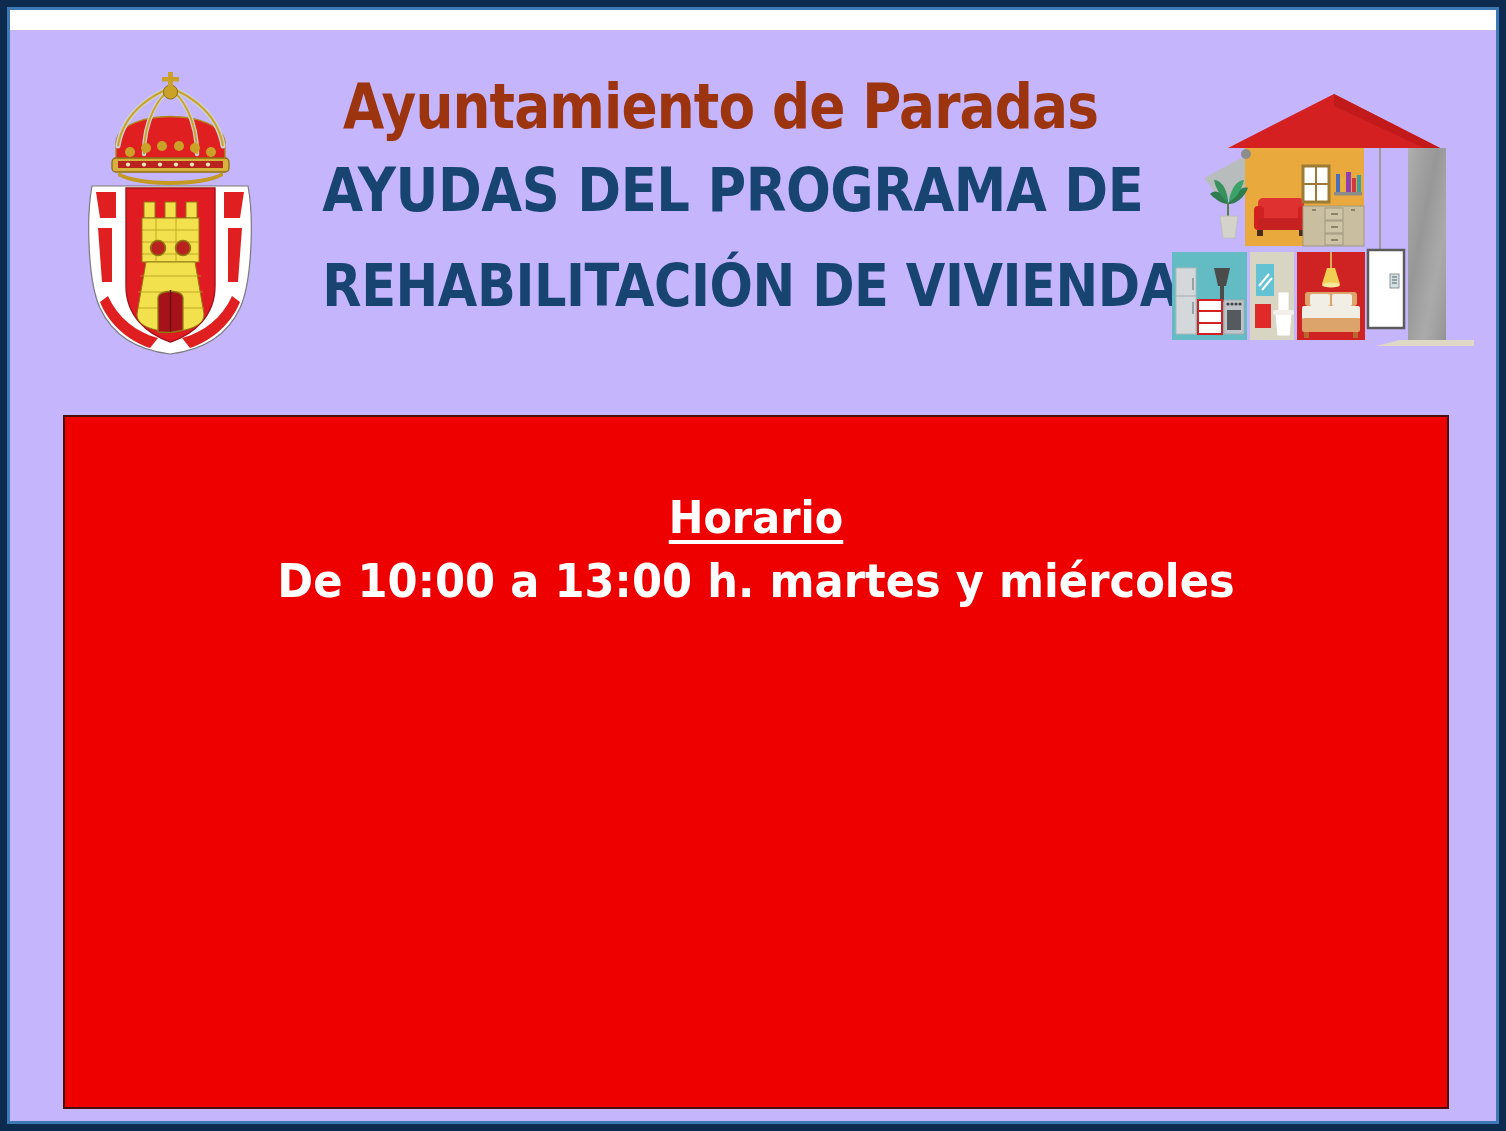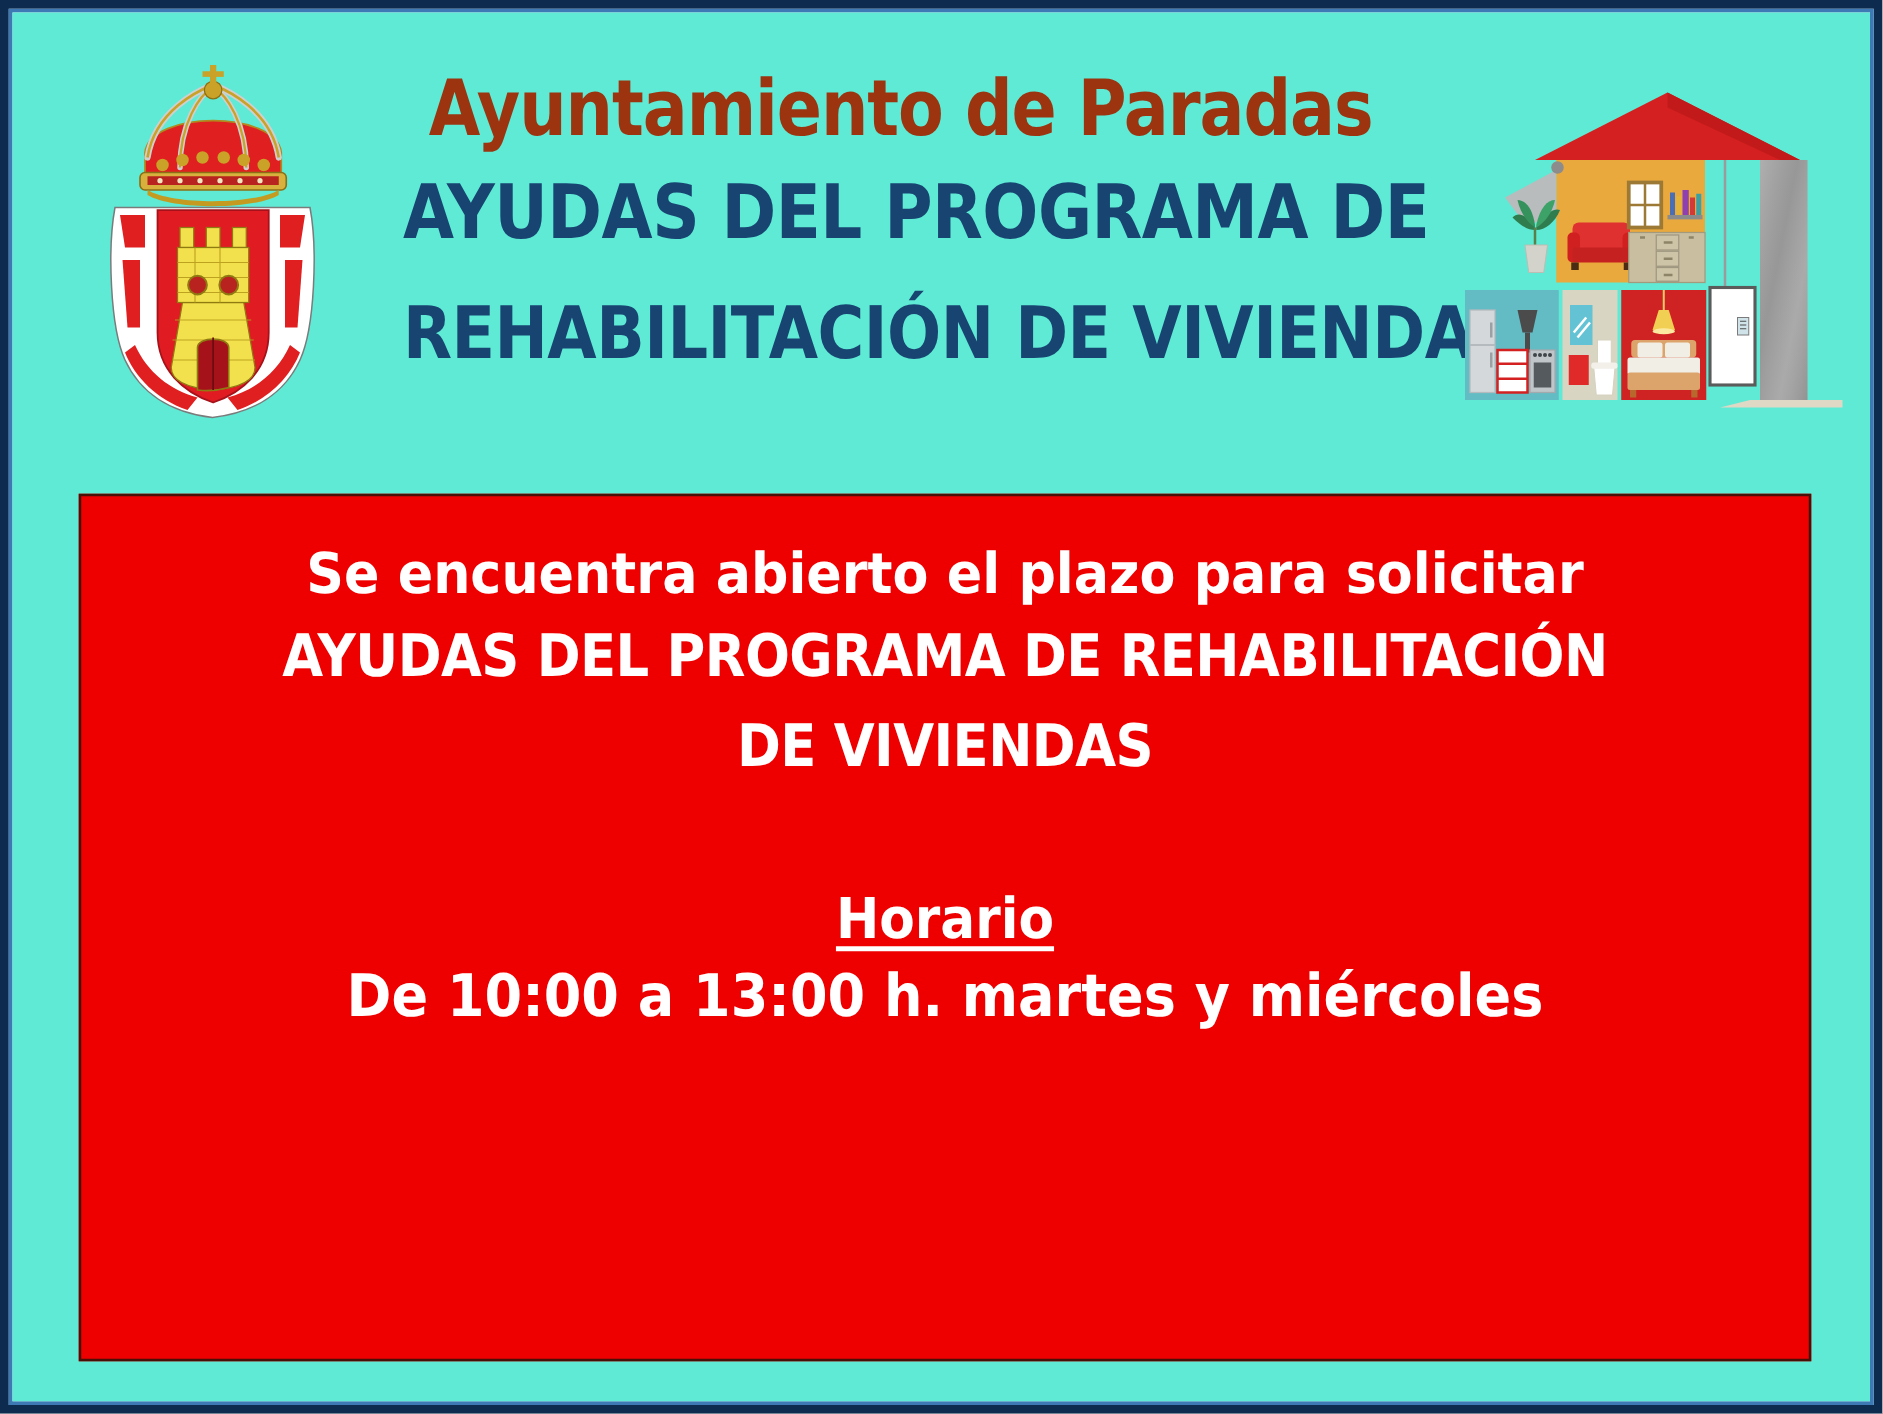--- a/index.html
+++ b/index.html
@@ -25,21 +25,22 @@
   }
   #poster-inner-rule {
     position: absolute;
     inset: 0px;
     border: 3px solid #3d79b5;
     pointer-events: none;
   }
   #poster-body {
     position: absolute;
     inset: 3px;
-    background: #5eead4;
+    background: #c4b5fd;
+    margin-top: 20px;
   }
 
   
   #header {
     position: absolute;
     left: 0; top: 0;
     width: 100%;
     height: 368px;
   }
 
@@ -378,25 +379,20 @@
           <rect x="140" y="228" width="58" height="14" rx="2" fill="#f1eee6"></rect>
           <rect x="140" y="240" width="58" height="14" rx="2" fill="#dca46a"></rect>
           <rect x="142" y="254" width="5" height="6" fill="#b8682c"></rect>
           <rect x="191" y="254" width="5" height="6" fill="#b8682c"></rect>
         </svg>
       </div>
     </div>
 
     <div id="notice-panel">
 
-      <div class="notice-para" id="para-intro">
-        <div id="intro-line-1">Se encuentra abierto el plazo para solicitar</div>
-        <div class="intro-line-caps">AYUDAS DEL PROGRAMA DE REHABILITACIÓN</div>
-        <div class="intro-line-caps">DE VIVIENDAS</div>
-      </div>
 
 
       <div class="notice-para" id="para-horario">
         <div class="notice-heading">Horario</div>
         <div class="notice-detail" id="horario-detail">De 10:00 a 13:00 h. martes y miércoles</div>
       </div>
 
     </div>
 
   </div>

